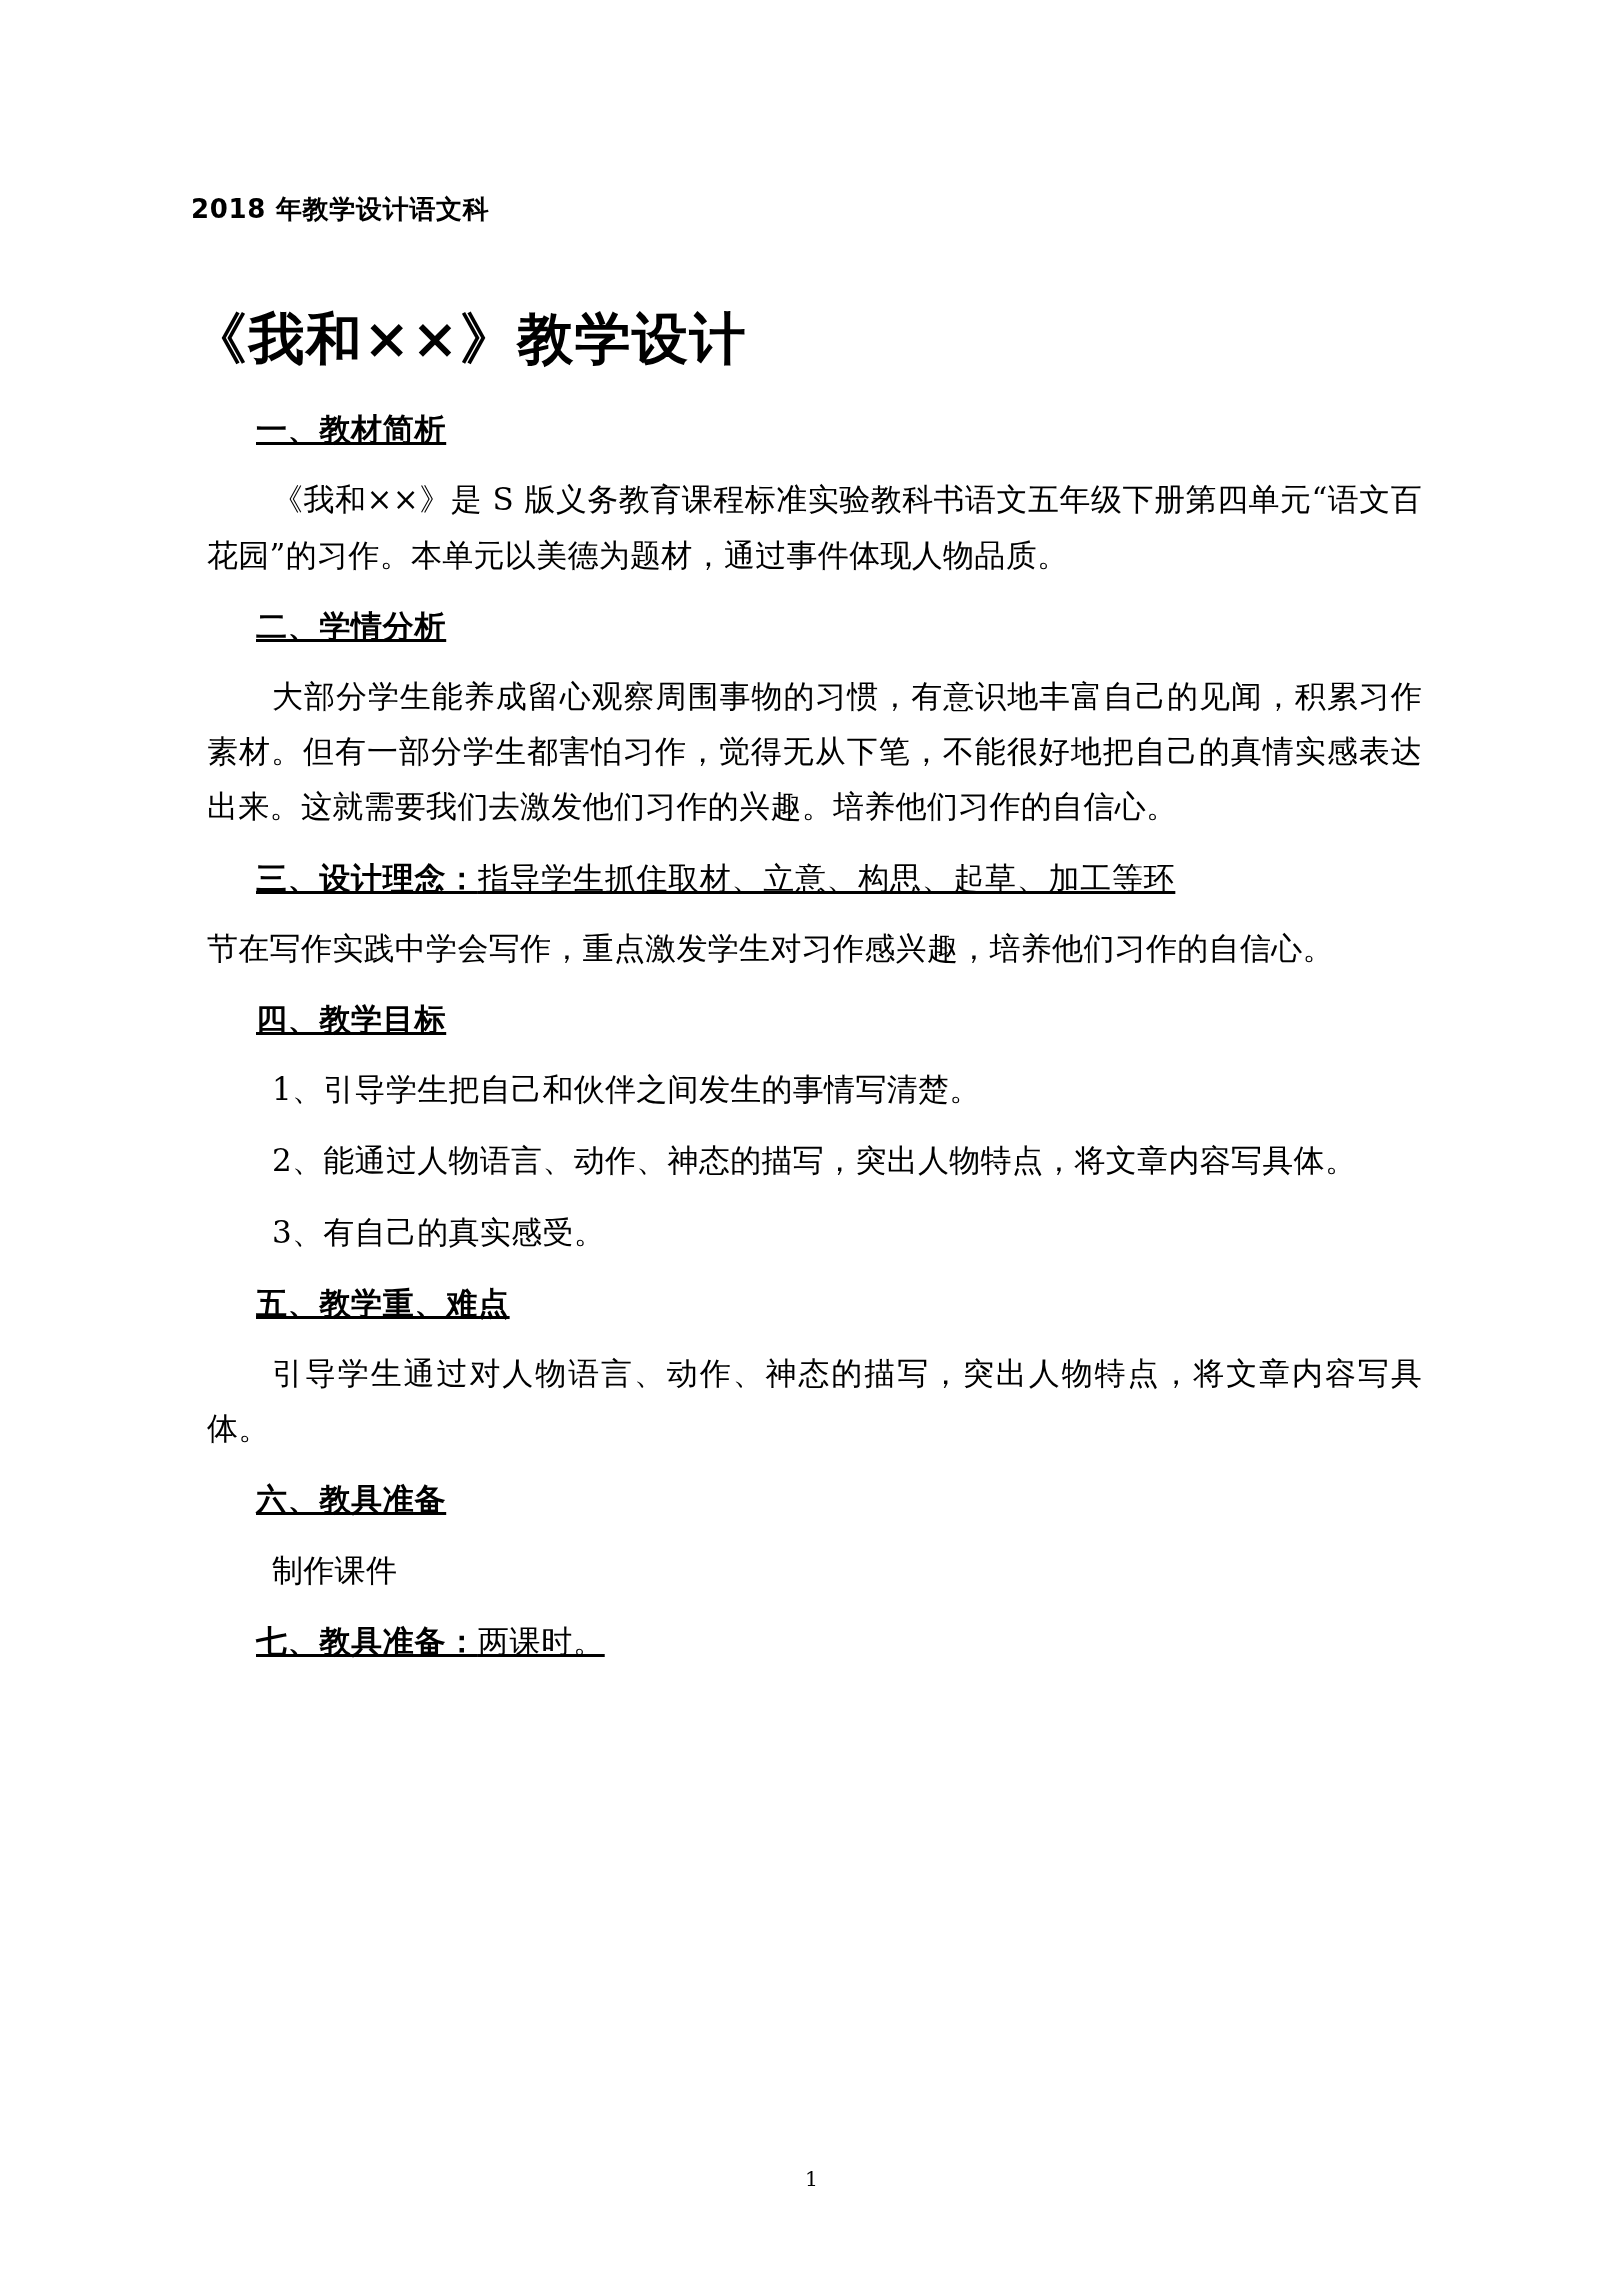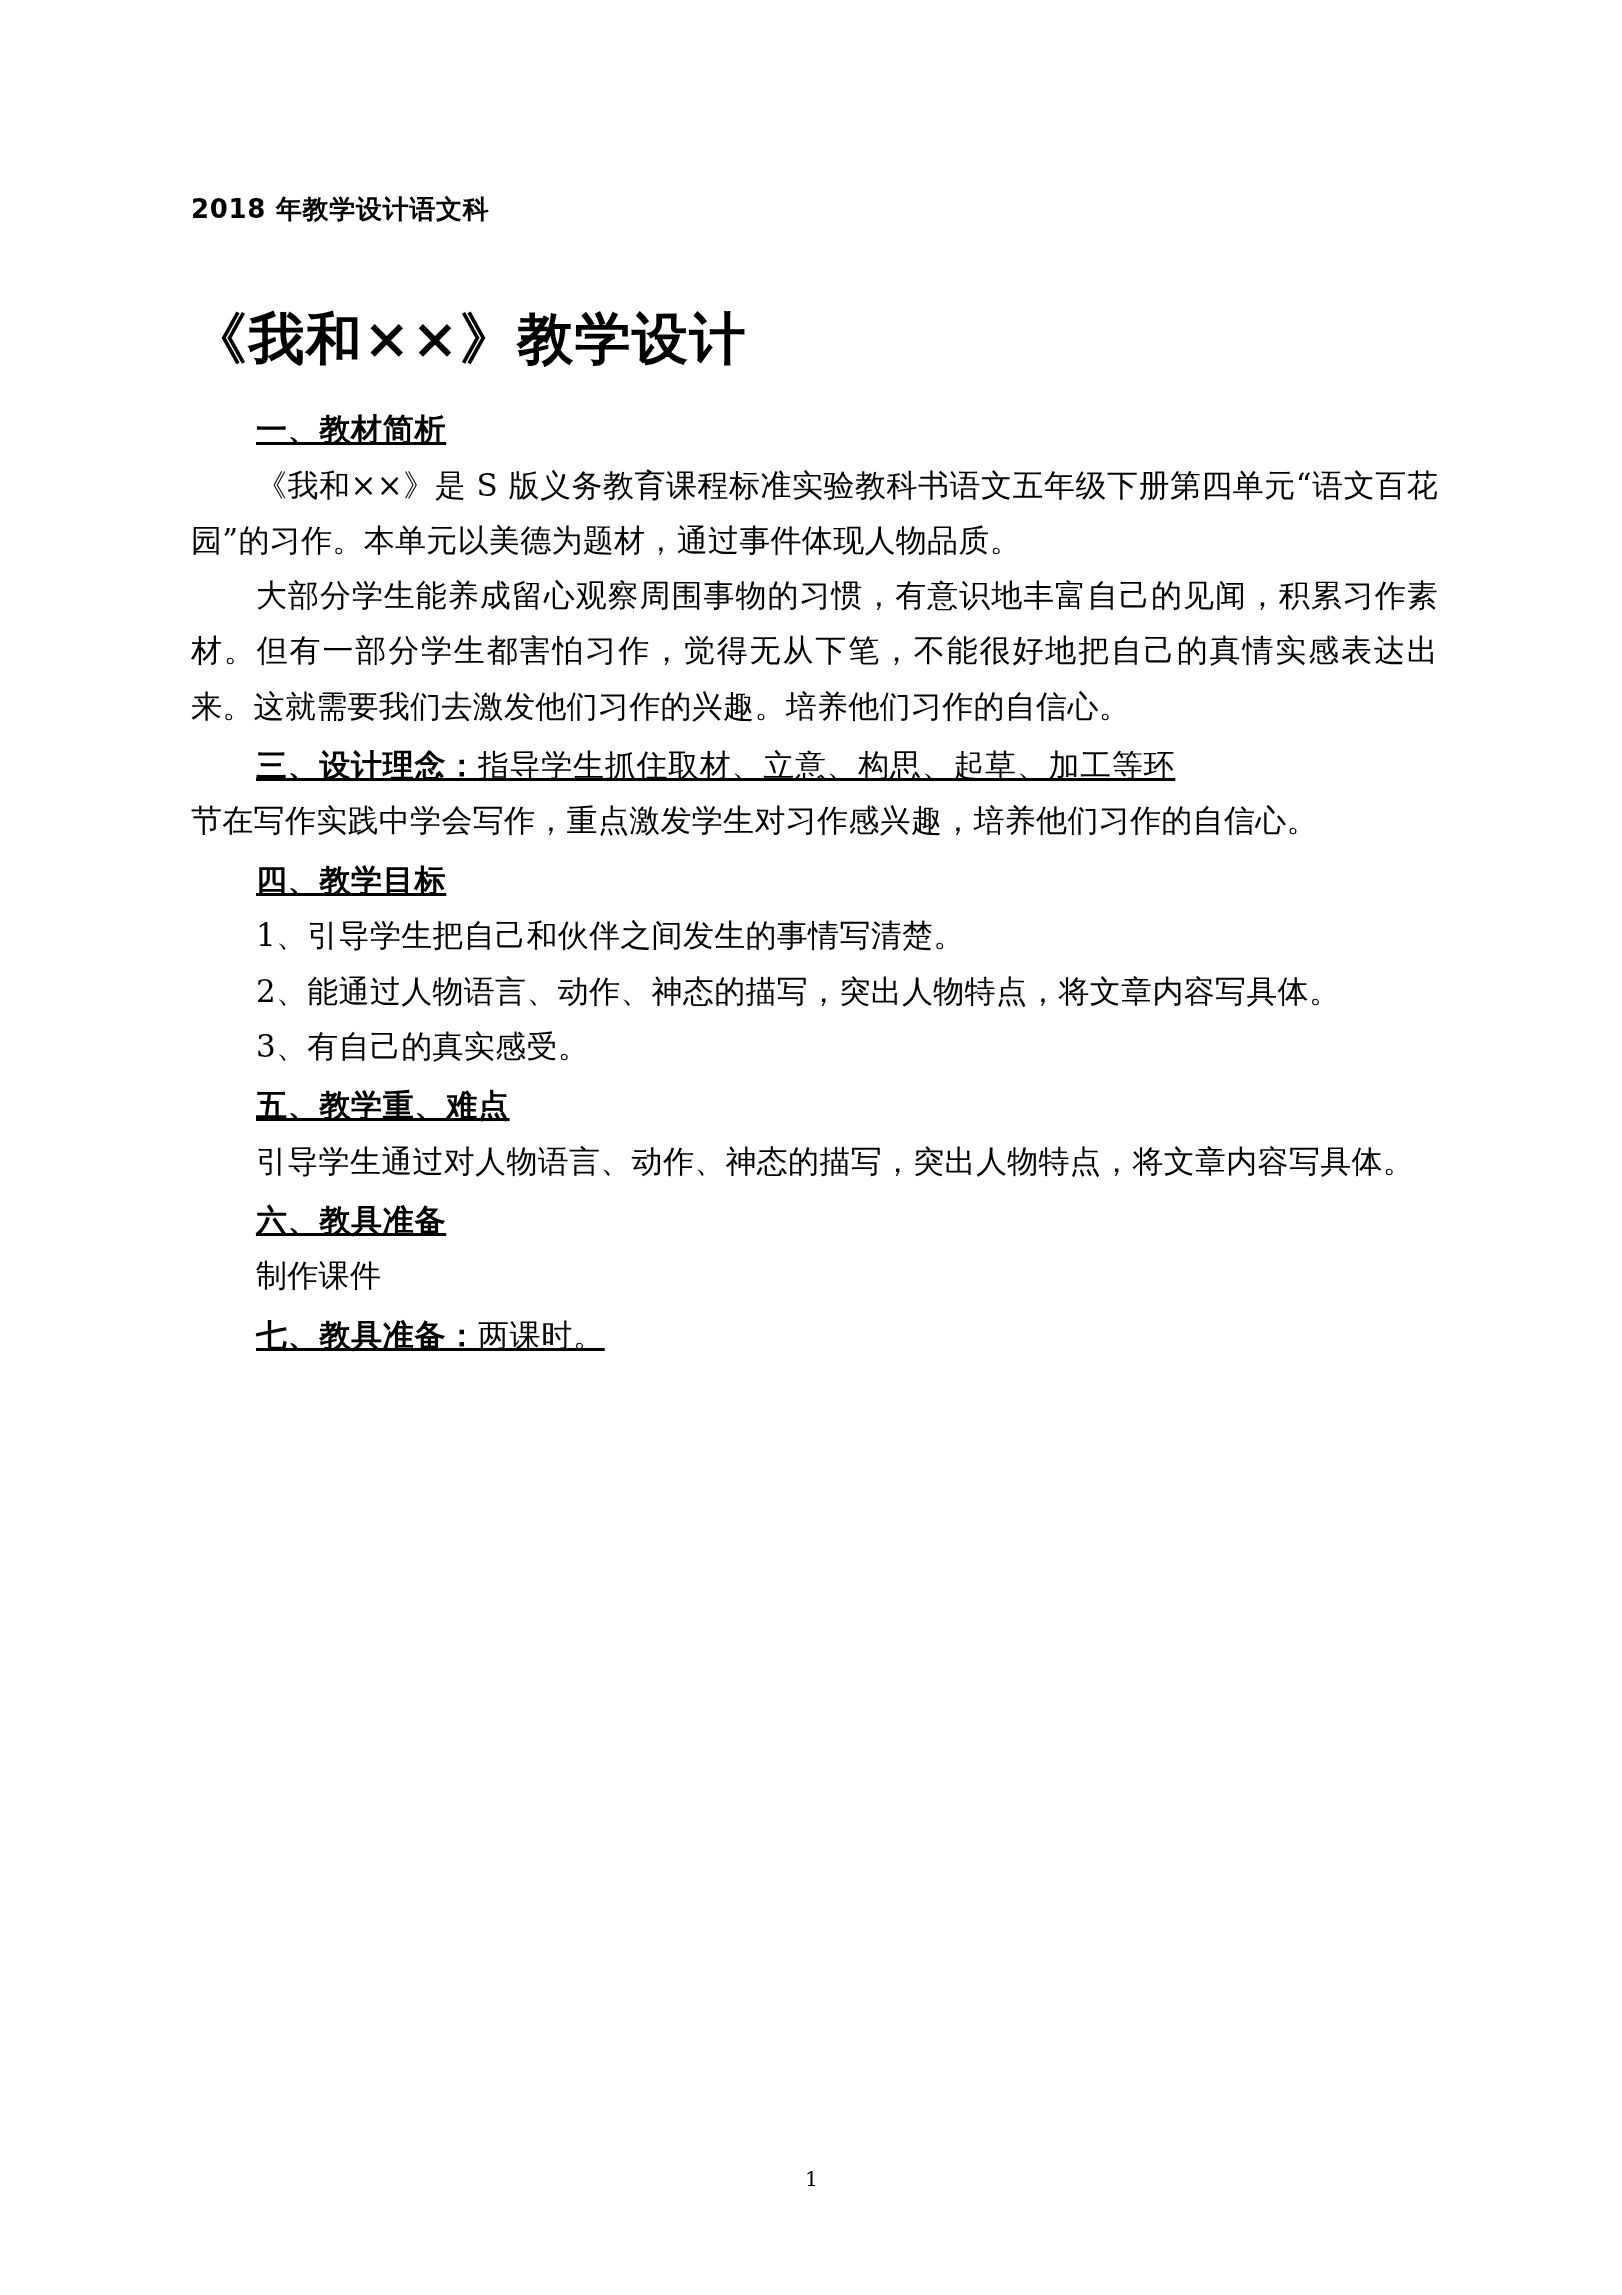--- a/index.html
+++ b/index.html
@@ -54,21 +54,21 @@
     text-decoration: underline;
   }
   .section-heading .tail {
     font-family: "DejaVu Serif", serif;
     font-weight: normal;
   }
   p.body-text {
     font-size: 31px;
     line-height: 1.78;
     text-indent: 65px;
-    margin: 0;
+    margin: 16px;
     text-align: justify;
     text-justify: inter-ideograph;
     letter-spacing: 0.3px;
   }
   .page-number {
     position: absolute;
     left: 0;
     right: 0;
     top: 2167px;
     text-align: center;
@@ -82,20 +82,21 @@
 <div class="page">
   <div class="content">
 
     <div class="header-line">2018 年教学设计语文科</div>
 
     <div class="doc-title">《我和××》教学设计</div>
 
     <div class="section-heading">一、教材简析</div>
     <p class="body-text">《我和××》是 S 版义务教育课程标准实验教科书语文五年级下册第四单元“语文百花园”的习作。本单元以美德为题材，通过事件体现人物品质。</p>
 
+    <div class="section-heading">二、学情分析</div>
     <p class="body-text">大部分学生能养成留心观察周围事物的习惯，有意识地丰富自己的见闻，积累习作素材。但有一部分学生都害怕习作，觉得无从下笔，不能很好地把自己的真情实感表达出来。这就需要我们去激发他们习作的兴趣。培养他们习作的自信心。</p>
 
     <div class="section-heading"><span>三、设计理念：</span><span class="tail">指导学生抓住取材、立意、构思、起草、加工等环</span></div>
     <p class="body-text" style="text-indent:0;">节在写作实践中学会写作，重点激发学生对习作感兴趣，培养他们习作的自信心。</p>
 
     <div class="section-heading">四、教学目标</div>
     <p class="body-text">1、引导学生把自己和伙伴之间发生的事情写清楚。</p>
     <p class="body-text">2、能通过人物语言、动作、神态的描写，突出人物特点，将文章内容写具体。</p>
     <p class="body-text">3、有自己的真实感受。</p>
 

